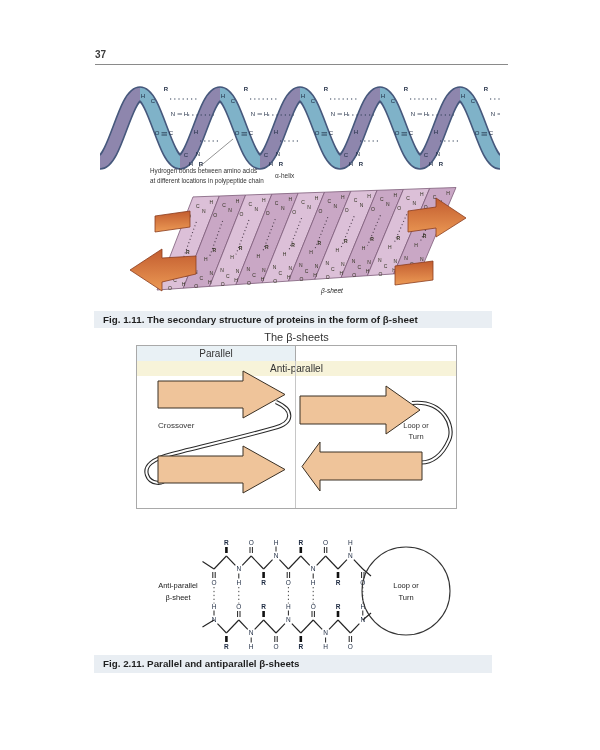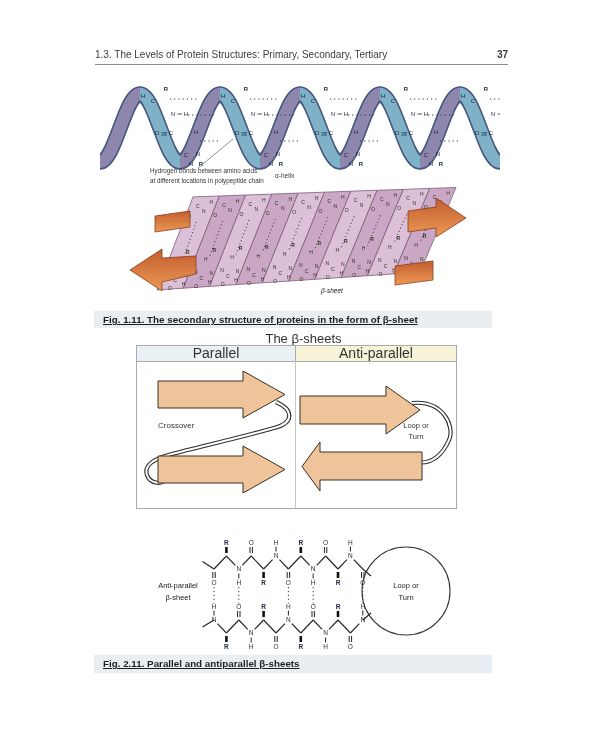--- a/index.html
+++ b/index.html
@@ -3,40 +3,39 @@
 <meta charset="utf-8">
 <style>
   html,body{margin:0;padding:0;background:#fff;}
   #page{position:relative;width:600px;height:750px;background:#fff;overflow:hidden;
         font-family:"Liberation Sans",sans-serif;color:#222;}
   .abs{position:absolute;}
   #header-row{left:95px;top:49px;width:413px;display:flex;justify-content:space-between;
               font-size:10px;color:#3c3c3c;}
   #header-rule{left:95px;top:64px;width:413px;height:0;border-top:1px solid #8a8a8a;}
   .caption-bar{left:94px;width:398px;background:var(--caption-bg,#e9eef3);
-               font-size:9.8px;font-weight:bold;color:#1f1f1f;padding-left:9px;box-sizing:border-box;text-decoration:underline;}
+               font-size:9.8px;font-weight:bold;color:#1f1f1f;padding-left:9px;box-sizing:border-box;}
   #caption-1{top:311px;height:17px;line-height:17px;}
   #caption-2{top:655px;height:18px;line-height:18px;}
-  #panel-title{left:143px;top:331px;width:321px;text-align:center;font-size:13px;color:#333;}
+  #panel-title{left:136px;top:331px;width:321px;text-align:center;font-size:11px;color:#333;}
   #sheet-table{left:136px;top:345px;width:321px;height:164px;border:1px solid #a9a9a9;box-sizing:border-box;}
-  #table-header{display:flex;height:15px;border-bottom:1px solid #a9a9a9;font-size:14px;color:#333;}
+  #table-header{display:flex;height:15px;border-bottom:1px solid #a9a9a9;font-size:10px;color:#333;flex-direction:column;}
   #col-parallel{width:158px;border-right:1px solid #a9a9a9;background:var(--col1-bg,#e9f1f5);
                 text-align:center;line-height:15px;}
   #col-anti{flex:1;background:var(--col2-bg,#f7f3d9);text-align:center;line-height:15px;}
   #col-divider{position:absolute;left:158px;top:15px;bottom:0;width:0;border-left:1px solid #c6c6c6;}
   svg{position:absolute;display:block;}
   text{font-family:"Liberation Sans",sans-serif;}
 </style>
 </head>
 <body>
 
 <div id="page">
 
   <div class="abs" id="header-row">
-    <span>1.3. The Levels of Protein Structures: Primary, Secondary, Tertiary</span>
     <span style="font-weight:bold">37</span>
   </div>
   <div class="abs" id="header-rule"></div>
 
   <svg id="helix-svg" class="abs" style="left:100px;top:82px" width="400" height="105" viewBox="0 0 400 105">
     <g id="helix-ribbon">
         <path d="M0,80.0 C14.6,80.0 25.4,12.0 40,12.0" stroke="#46587c" stroke-width="15.5" fill="none"></path>
         <path d="M0,80.0 C14.6,80.0 25.4,12.0 40,12.0" stroke="#8e86ad" stroke-width="12.3" fill="none"></path>
         <path d="M80,80.0 C94.6,80.0 105.4,12.0 120,12.0" stroke="#46587c" stroke-width="15.5" fill="none"></path>
         <path d="M80,80.0 C94.6,80.0 105.4,12.0 120,12.0" stroke="#8e86ad" stroke-width="12.3" fill="none"></path>

